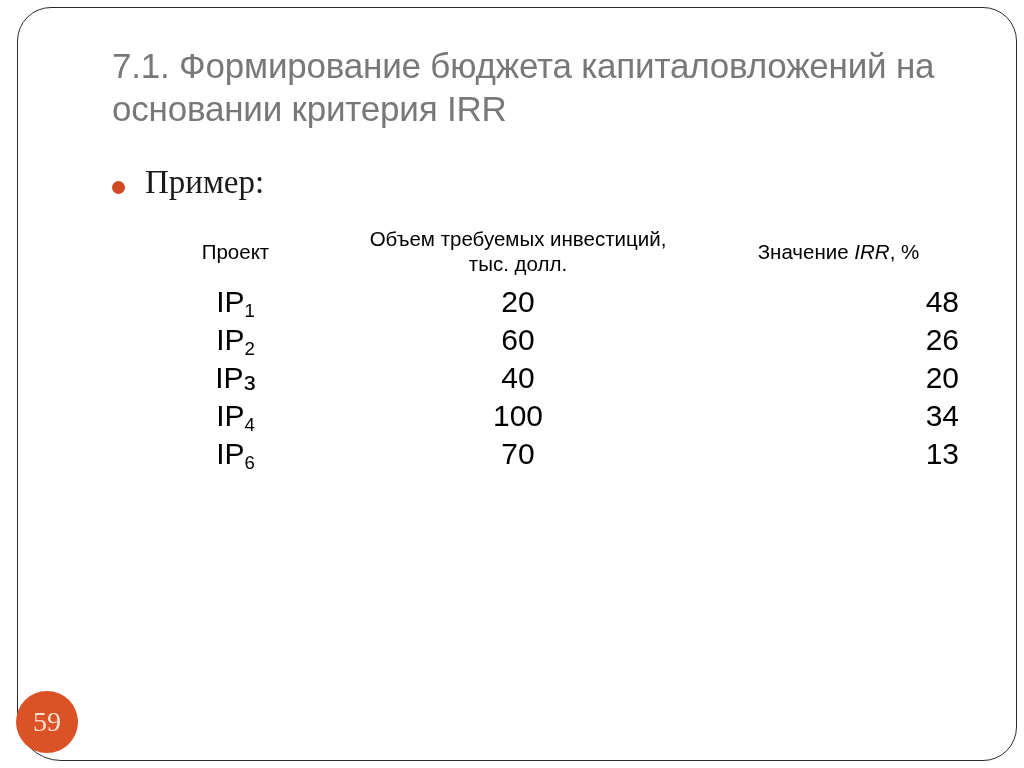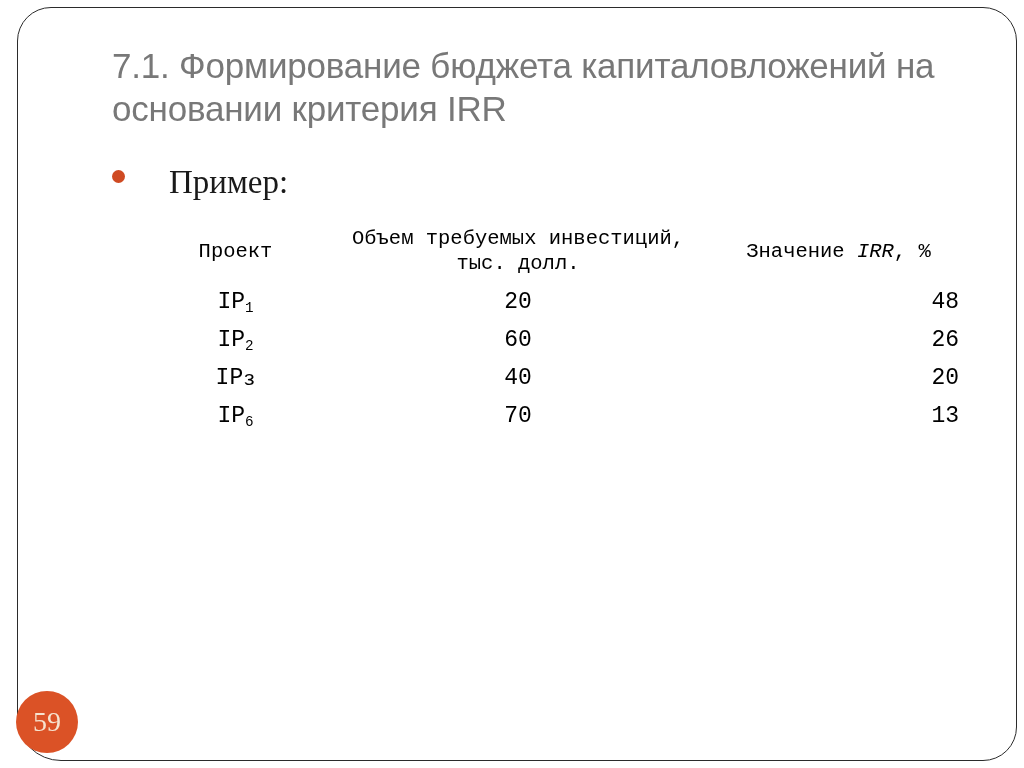--- a/index.html
+++ b/index.html
@@ -50,22 +50,21 @@
     line-height: 43px;
     letter-spacing: -0.2px;
   }
 
   
   #bullet-row {
     position: absolute;
     left: 112px;
     top: 164px;
     display: flex;
-    align-items: center;
-    gap: 24px;
+    align-items: flex-end;
   }
   #bullet-dot {
     width: 13px;
     height: 13px;
     border-radius: 50%;
     background: #cf4a22;
     display: inline-block;
     position: relative;
     top: -6px;
     flex: 0 0 auto;
@@ -79,21 +78,21 @@
   }
 
   
   #data-table {
     position: absolute;
     left: 153px;
     top: 219px;
     width: 806px;
     border-collapse: collapse;
     table-layout: fixed;
-    font-family: Liberation Mono, monospace;
+    font-family: Liberation Sans, sans-serif;
     color: #000000;
   }
   #data-table td, #data-table th {
     padding: 0;
     margin: 0;
     border: none;
     font-weight: 400;
   }
   .col-a { width: 165px; }
   .col-b { width: 400px; }
@@ -109,21 +108,21 @@
     line-height: 25px;
     height: 64px;
     vertical-align: middle;
     padding: 2px 6px;
   }
   .hdr-cell.last { border-right: 1.4px solid #111; }
 
   .body-cell {
     border-left: 1.4px solid #111;
     text-align: center;
-    font-size: 23px;
+    font-size: 30px;
     line-height: 38px;
     height: 38px;
     vertical-align: middle;
   }
   .body-cell.last { border-right: 1.4px solid #111; text-align: right; }
 
   tr.first-body .body-cell { padding-top: 4px; }
   tr.last-body .body-cell {
     border-bottom: 1.6px solid #111;
     padding-bottom: 5px;
@@ -208,20 +207,27 @@
         <td class="body-cell">60</td>
         <td class="body-cell last">26</td>
       </tr>
       <tr>
         <td class="body-cell">
           <span class="proj"><span>IP</span><span class="big-sub">з</span></span>
         </td>
         <td class="body-cell">40</td>
         <td class="body-cell last">20</td>
       </tr>
+      <tr>
+        <td class="body-cell">
+          <span class="proj"><span>IP</span><sub>4</sub></span>
+        </td>
+        <td class="body-cell">100</td>
+        <td class="body-cell last">34</td>
+      </tr>
       <tr class="last-body">
         <td class="body-cell">
           <span class="proj"><span>IP</span><sub>6</sub></span>
         </td>
         <td class="body-cell">70</td>
         <td class="body-cell last">13</td>
       </tr>
     </tbody>
   </table>
 

